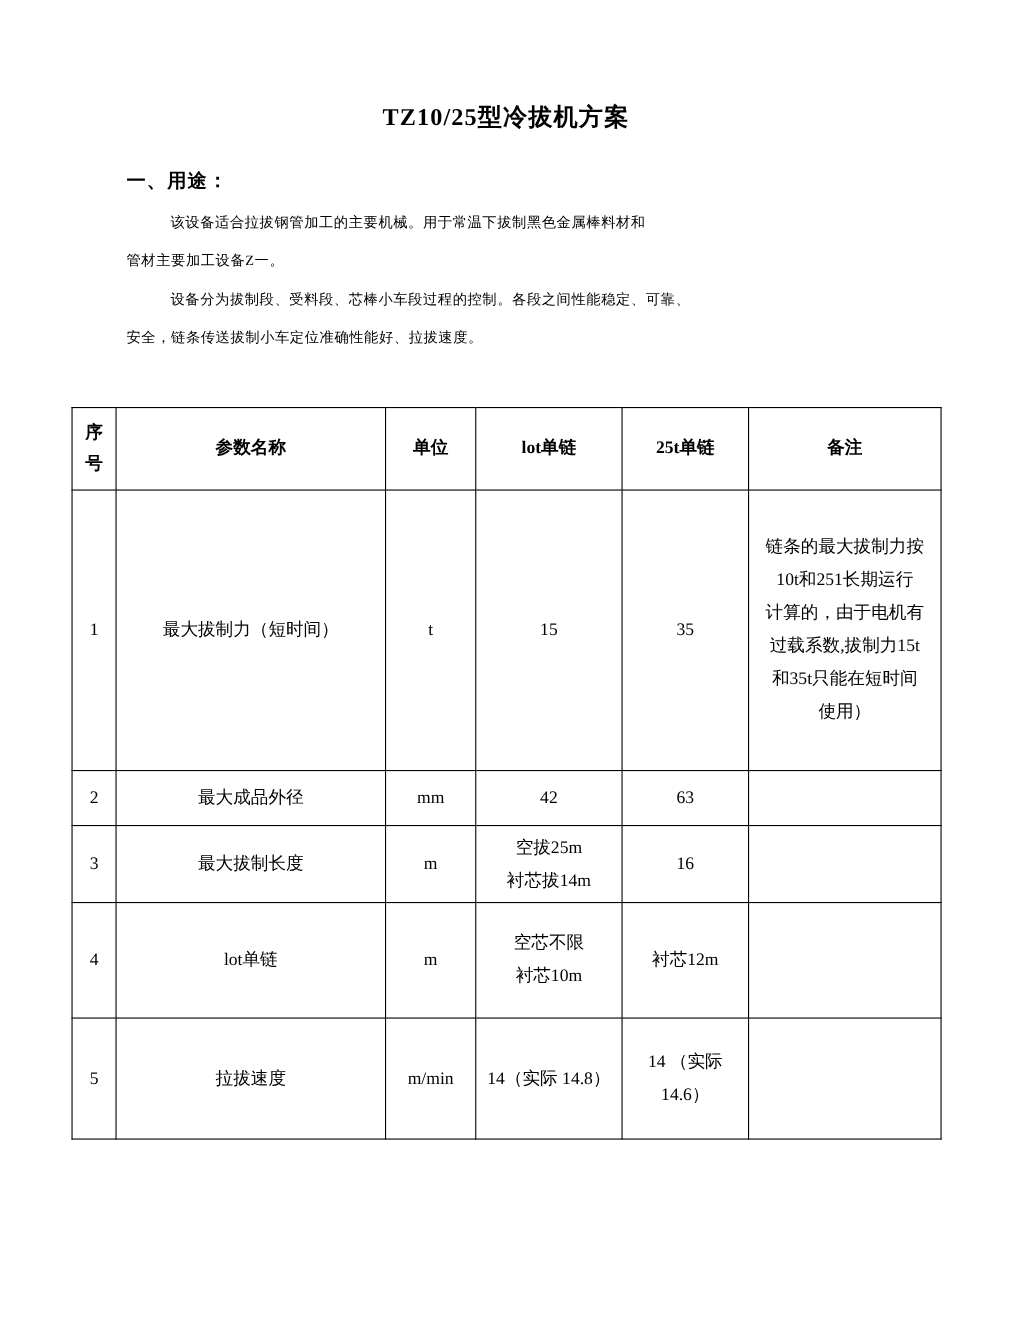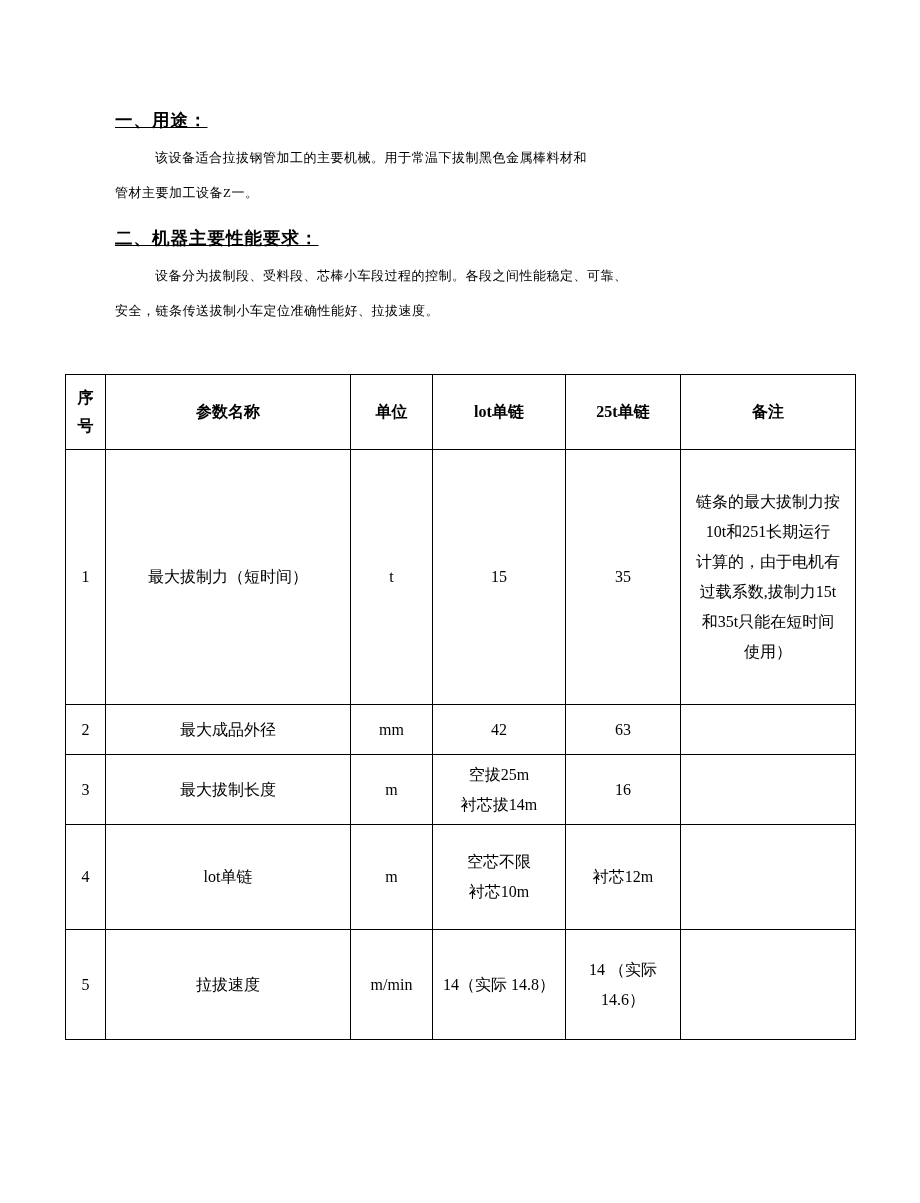--- a/index.html
+++ b/index.html
@@ -17,21 +17,20 @@
     font-weight:bold;
     letter-spacing:1px;
     margin-bottom:30px;
   }
   .text-block{margin-left:50px;}
   .heading{
     font-size:17.5px;
     font-weight:bold;
     letter-spacing:1px;
     margin:16px 0 8px 0;
-    text-decoration:underline;
   }
   .para .line{
     font-size:13px;
     line-height:35px;
     letter-spacing:0.5px;
   }
   .indent{text-indent:40px;}
   table.params{
     border-collapse:collapse;
     width:790px;
@@ -61,29 +60,29 @@
     line-height:36px;
     padding:4px 8px;
   }
   td.valign-bottom{vertical-align:bottom;}
 </style>
 </head>
 <body>
 
 <div class="page">
 
+  <div class="title">TZ10/25型冷拔机方案</div>
 
   <div class="text-block">
     <div class="heading">一、用途：</div>
     <div class="para">
       <div class="line indent">该设备适合拉拔钢管加工的主要机械。用于常温下拔制黑色金属棒料材和</div>
       <div class="line">管材主要加工设备Z一。</div>
     </div>
 
-    <div class="heading">二、机器主要性能要求：</div>
     <div class="para">
       <div class="line indent">设备分为拔制段、受料段、芯棒小车段过程的控制。各段之间性能稳定、可靠、</div>
       <div class="line">安全，链条传送拔制小车定位准确性能好、拉拔速度。</div>
     </div>
 
   </div>
 
   <table class="params">
     <colgroup>
       <col style="width:40px">

